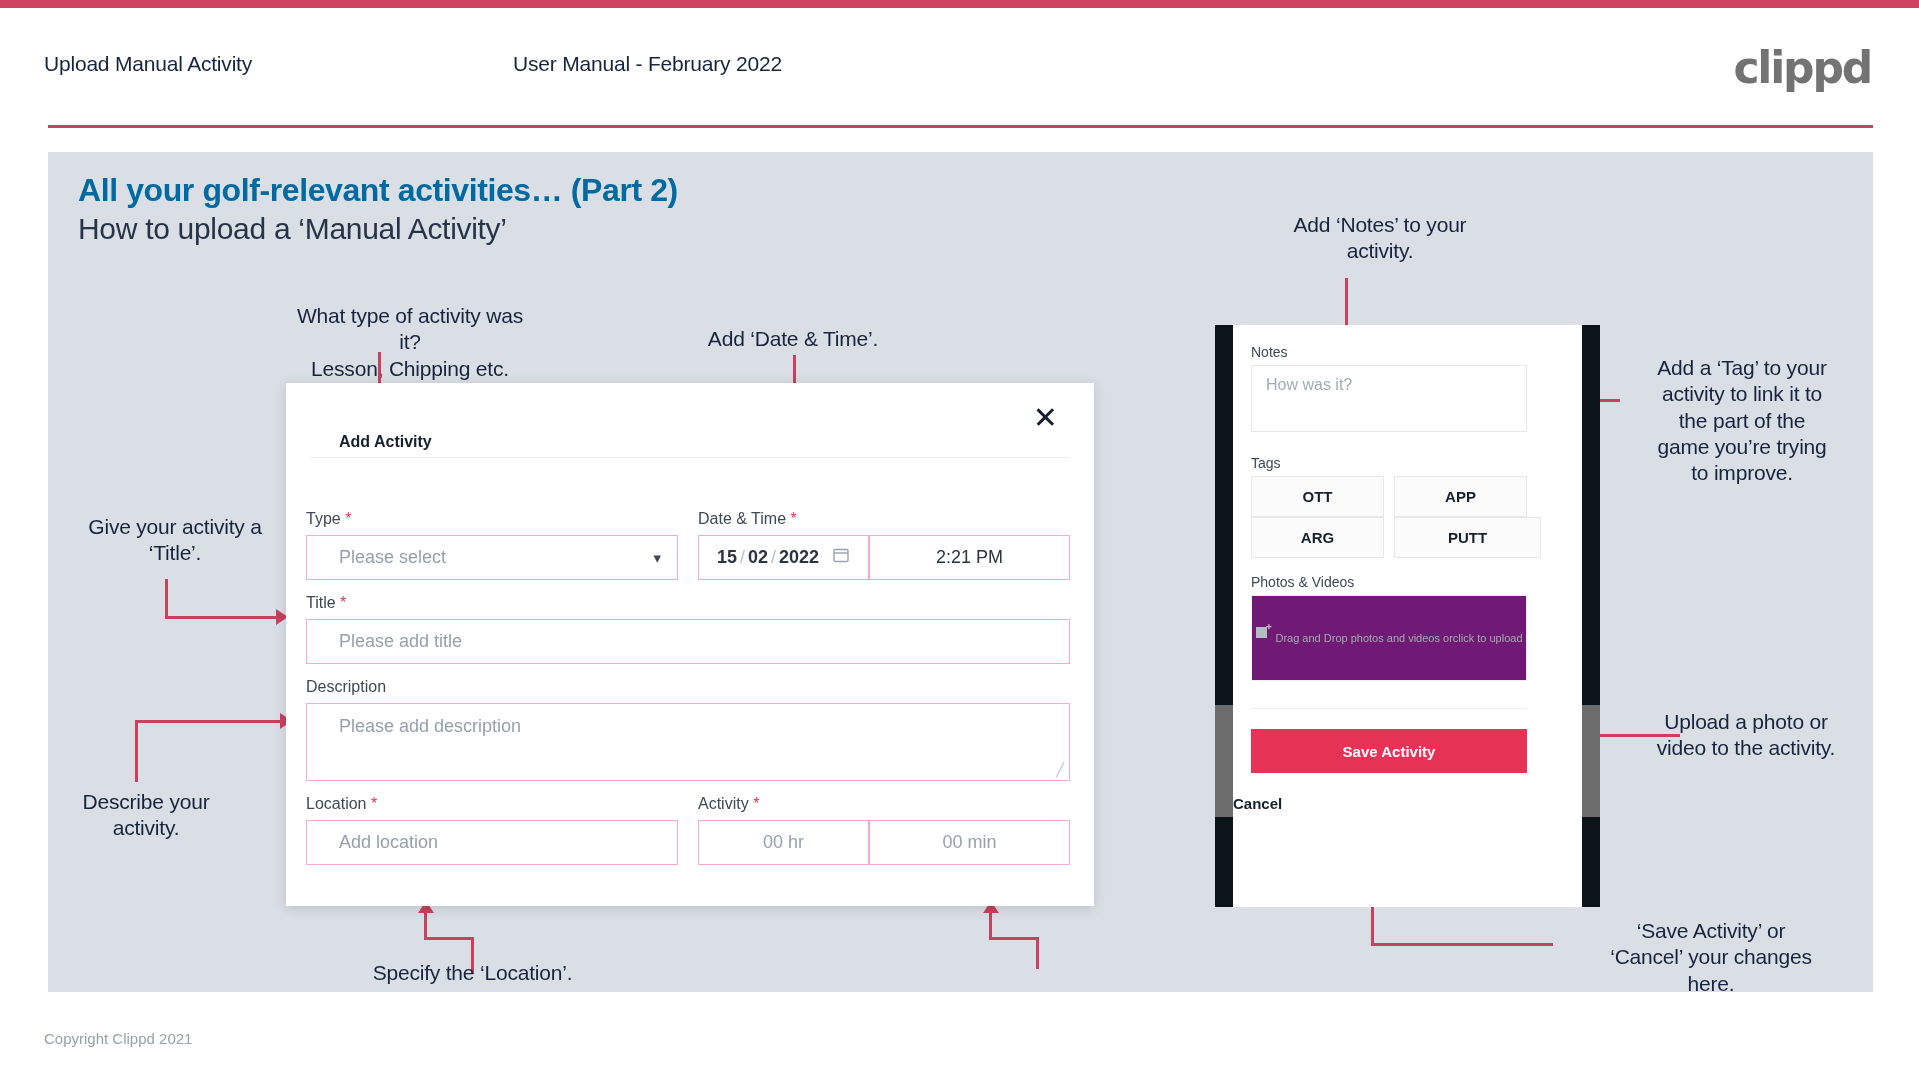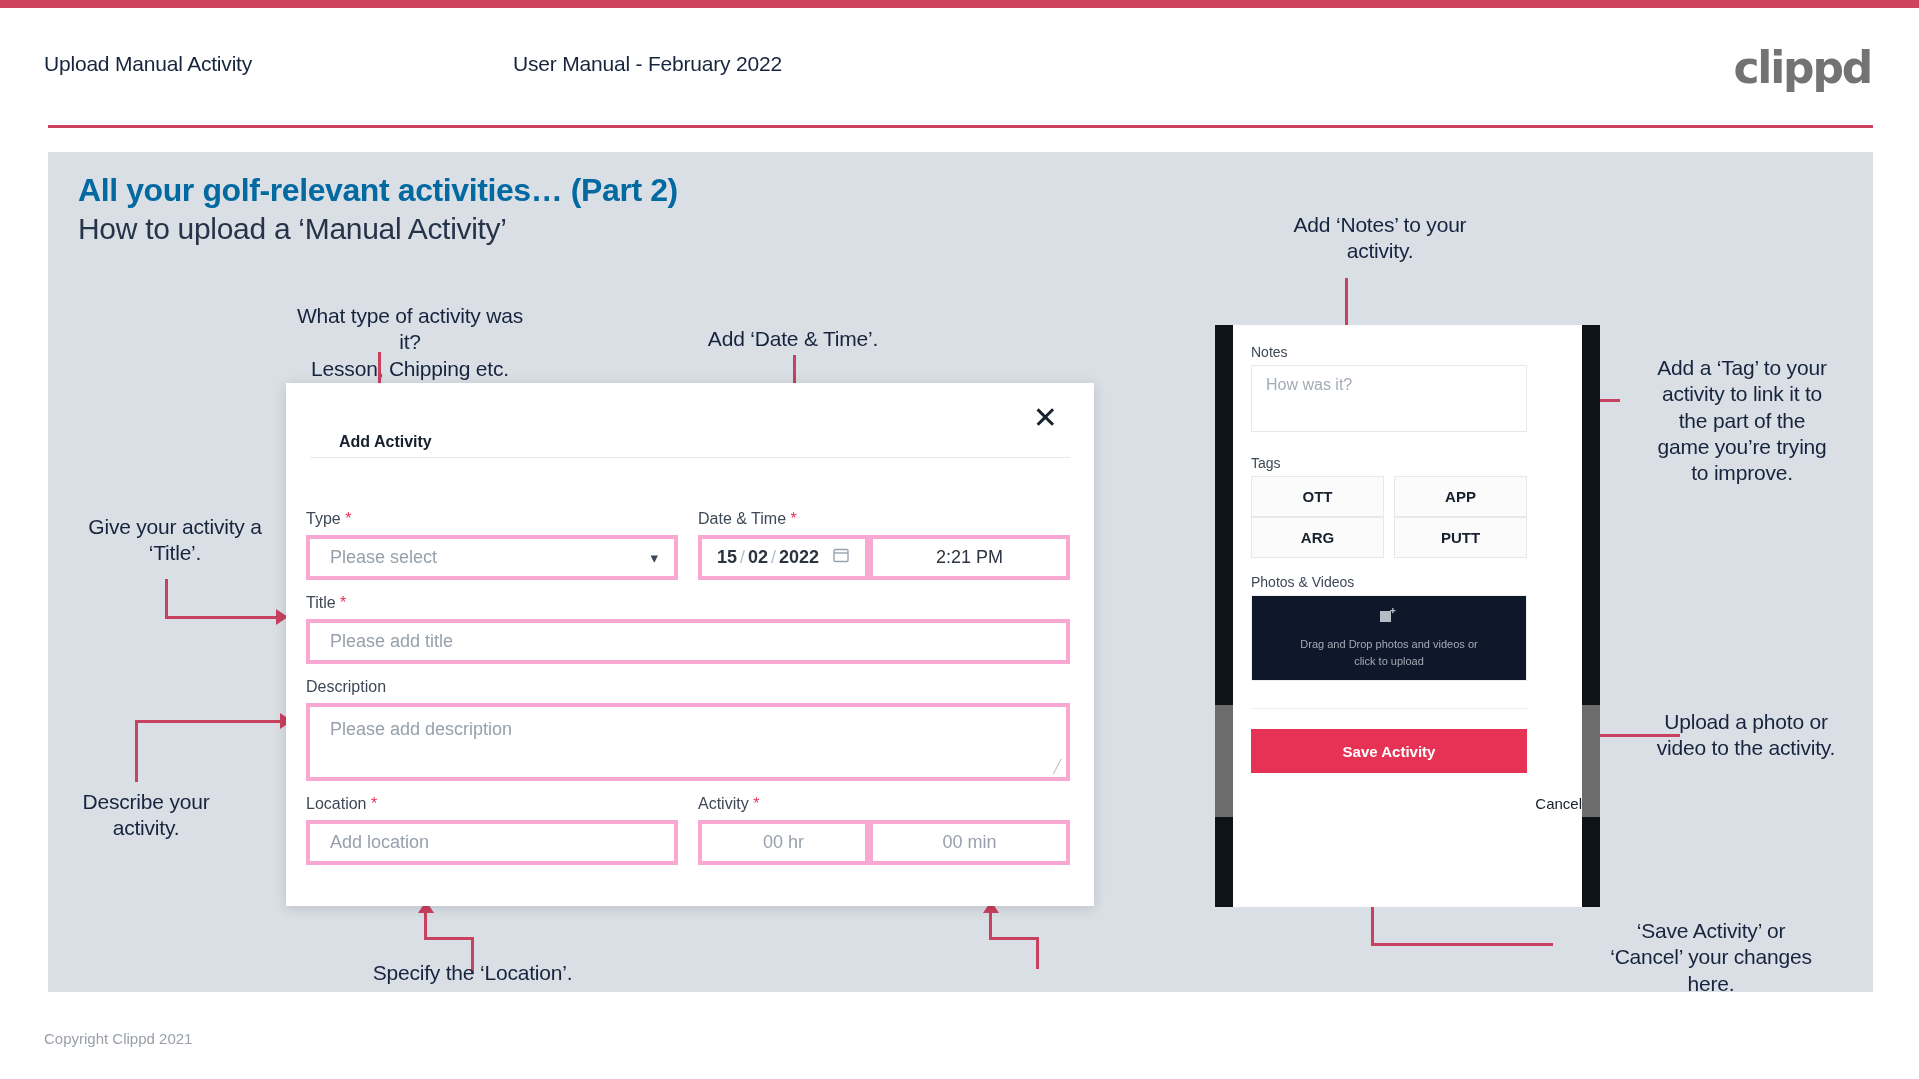--- a/index.html
+++ b/index.html
@@ -84,23 +84,23 @@
     font-weight:400; font-family:"DejaVu Sans", sans-serif;
   }
   .dlg-rule {
     position:absolute; left:24px; top:74px; width:760px; height:1px; background:#e8eaec;
   }
   .fld-label {
     position:absolute; font-size:16px; color:#3e4856; font-weight:400;
   }
   .req { color:#e63355; font-size:16px; }
   .inp {
-    position:absolute; background:#fff; border:4px solid #f9a8d4;
+    position:absolute; background:#fff; border:1px solid #f9a8d4;
     display:flex; align-items:center;
-    font-size:18px; color:#97a0ab; padding:0 20px;
+    font-size:18px; color:#97a0ab; padding:0 32px;
   }
   .inp.val { color:#2b3440; font-weight:600; }
   .caret {
     position:absolute; right:16px; top:50%; transform:translateY(-50%);
     font-size:15px; color:#3e4856;
   }
 
   
   .phone {
     position:absolute; left:1215px; top:325px; width:385px; height:582px;
@@ -120,32 +120,32 @@
   .p-box {
     position:absolute; border:1px solid #e6e8ea; background:#fff;
     font-size:16px; color:#a3abb4; padding:10px 14px;
   }
   .tag {
     position:absolute; border:1px solid #e6e8ea; background:#fbfbfc;
     display:flex; align-items:center; justify-content:center;
     font-size:15px; font-weight:700; color:#16202e;
   }
   .upload {
-    position:absolute; border:1px solid #eceef0; background:#0f172a;
-    display:flex; flex-direction:column; align-items:center; justify-content:center;
+    position:absolute; border:1px solid #eceef0; background:#701a75;
+    display:flex; flex-direction:row; align-items:center; justify-content:center;
     font-size:11px; color:#a3abb4; line-height:1.5; text-align:center;
   }
   .p-rule { position:absolute; height:1px; background:#eceef0; }
   .save-btn {
     position:absolute; background:#e63355; color:#fff;
     display:flex; align-items:center; justify-content:center;
     font-size:15px; font-weight:700; cursor:pointer;
   }
   .cancel-btn {
-    position:absolute; text-align:right; font-size:15px; font-weight:400;
+    position:absolute; text-align:left; font-size:15px; font-weight:700;
     color:#16202e; cursor:pointer; width:100%;
   }
 
   .footer {
     position:absolute; left:44px; top:1030px;
     font-size:15px; color:#9aa0a8;
   }
 </style>
 </head>
 <body>
@@ -319,21 +319,21 @@
 
       <div class="tag" style="left:18px; top:151px; width:133px; height:41px;">
         <span>OTT</span>
       </div>
       <div class="tag" style="left:161px; top:151px; width:133px; height:41px;">
         <span>APP</span>
       </div>
       <div class="tag" style="left:18px; top:192px; width:133px; height:41px;">
         <span>ARG</span>
       </div>
-      <div class="tag" style="left:161px; top:192px; width:133px; height:41px;">
+      <div class="tag" style="left:161px; top:192px; width:147px; height:41px;">
         <span>PUTT</span>
       </div>
 
       <div class="p-label" style="left:18px; top:249px;">Photos &amp; Videos</div>
       <div class="upload" style="left:18px; top:270px; width:276px; height:86px;">
         <span style="margin-bottom:7px;">
           <svg width="20" height="18" viewBox="0 0 20 18" fill="#b6bcc3">
             <path d="M1 4h11v11H1z" fill="#b6bcc3"></path>
             <path d="M14.5 1v2h2v1.3h-2v2h-1.3v-2h-2V3h2V1z" fill="#b6bcc3"></path>
           </svg>

